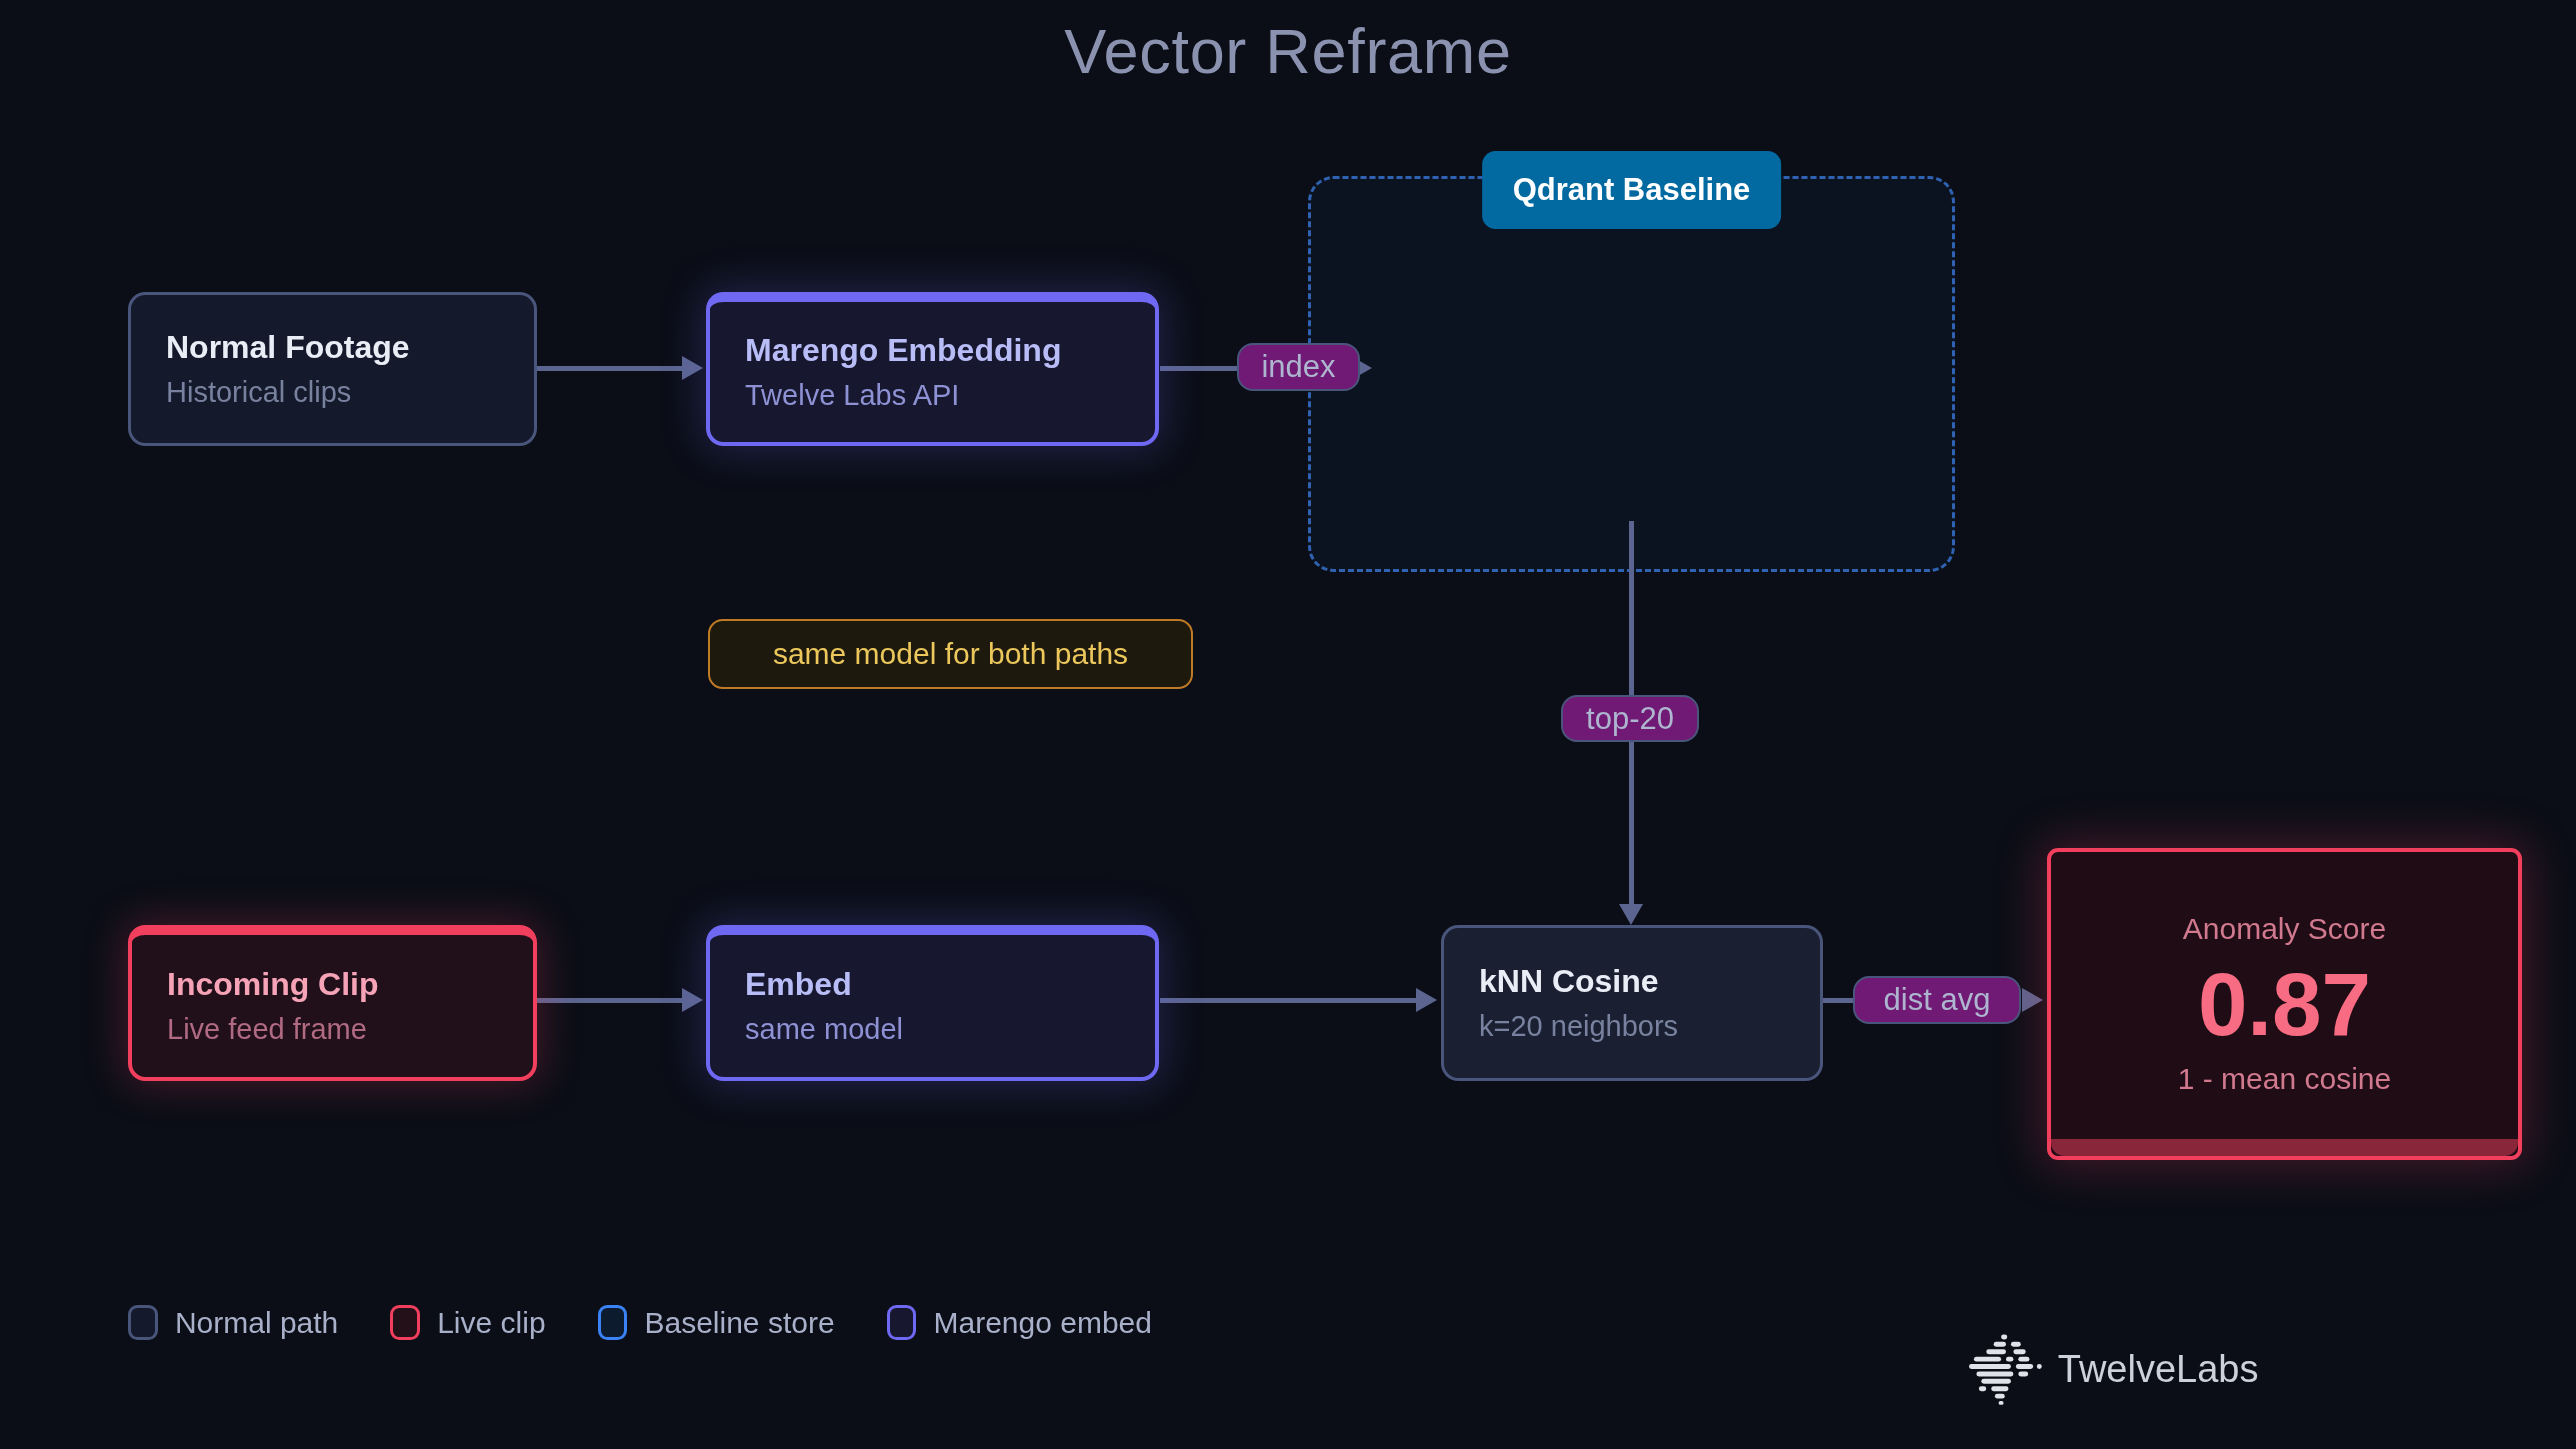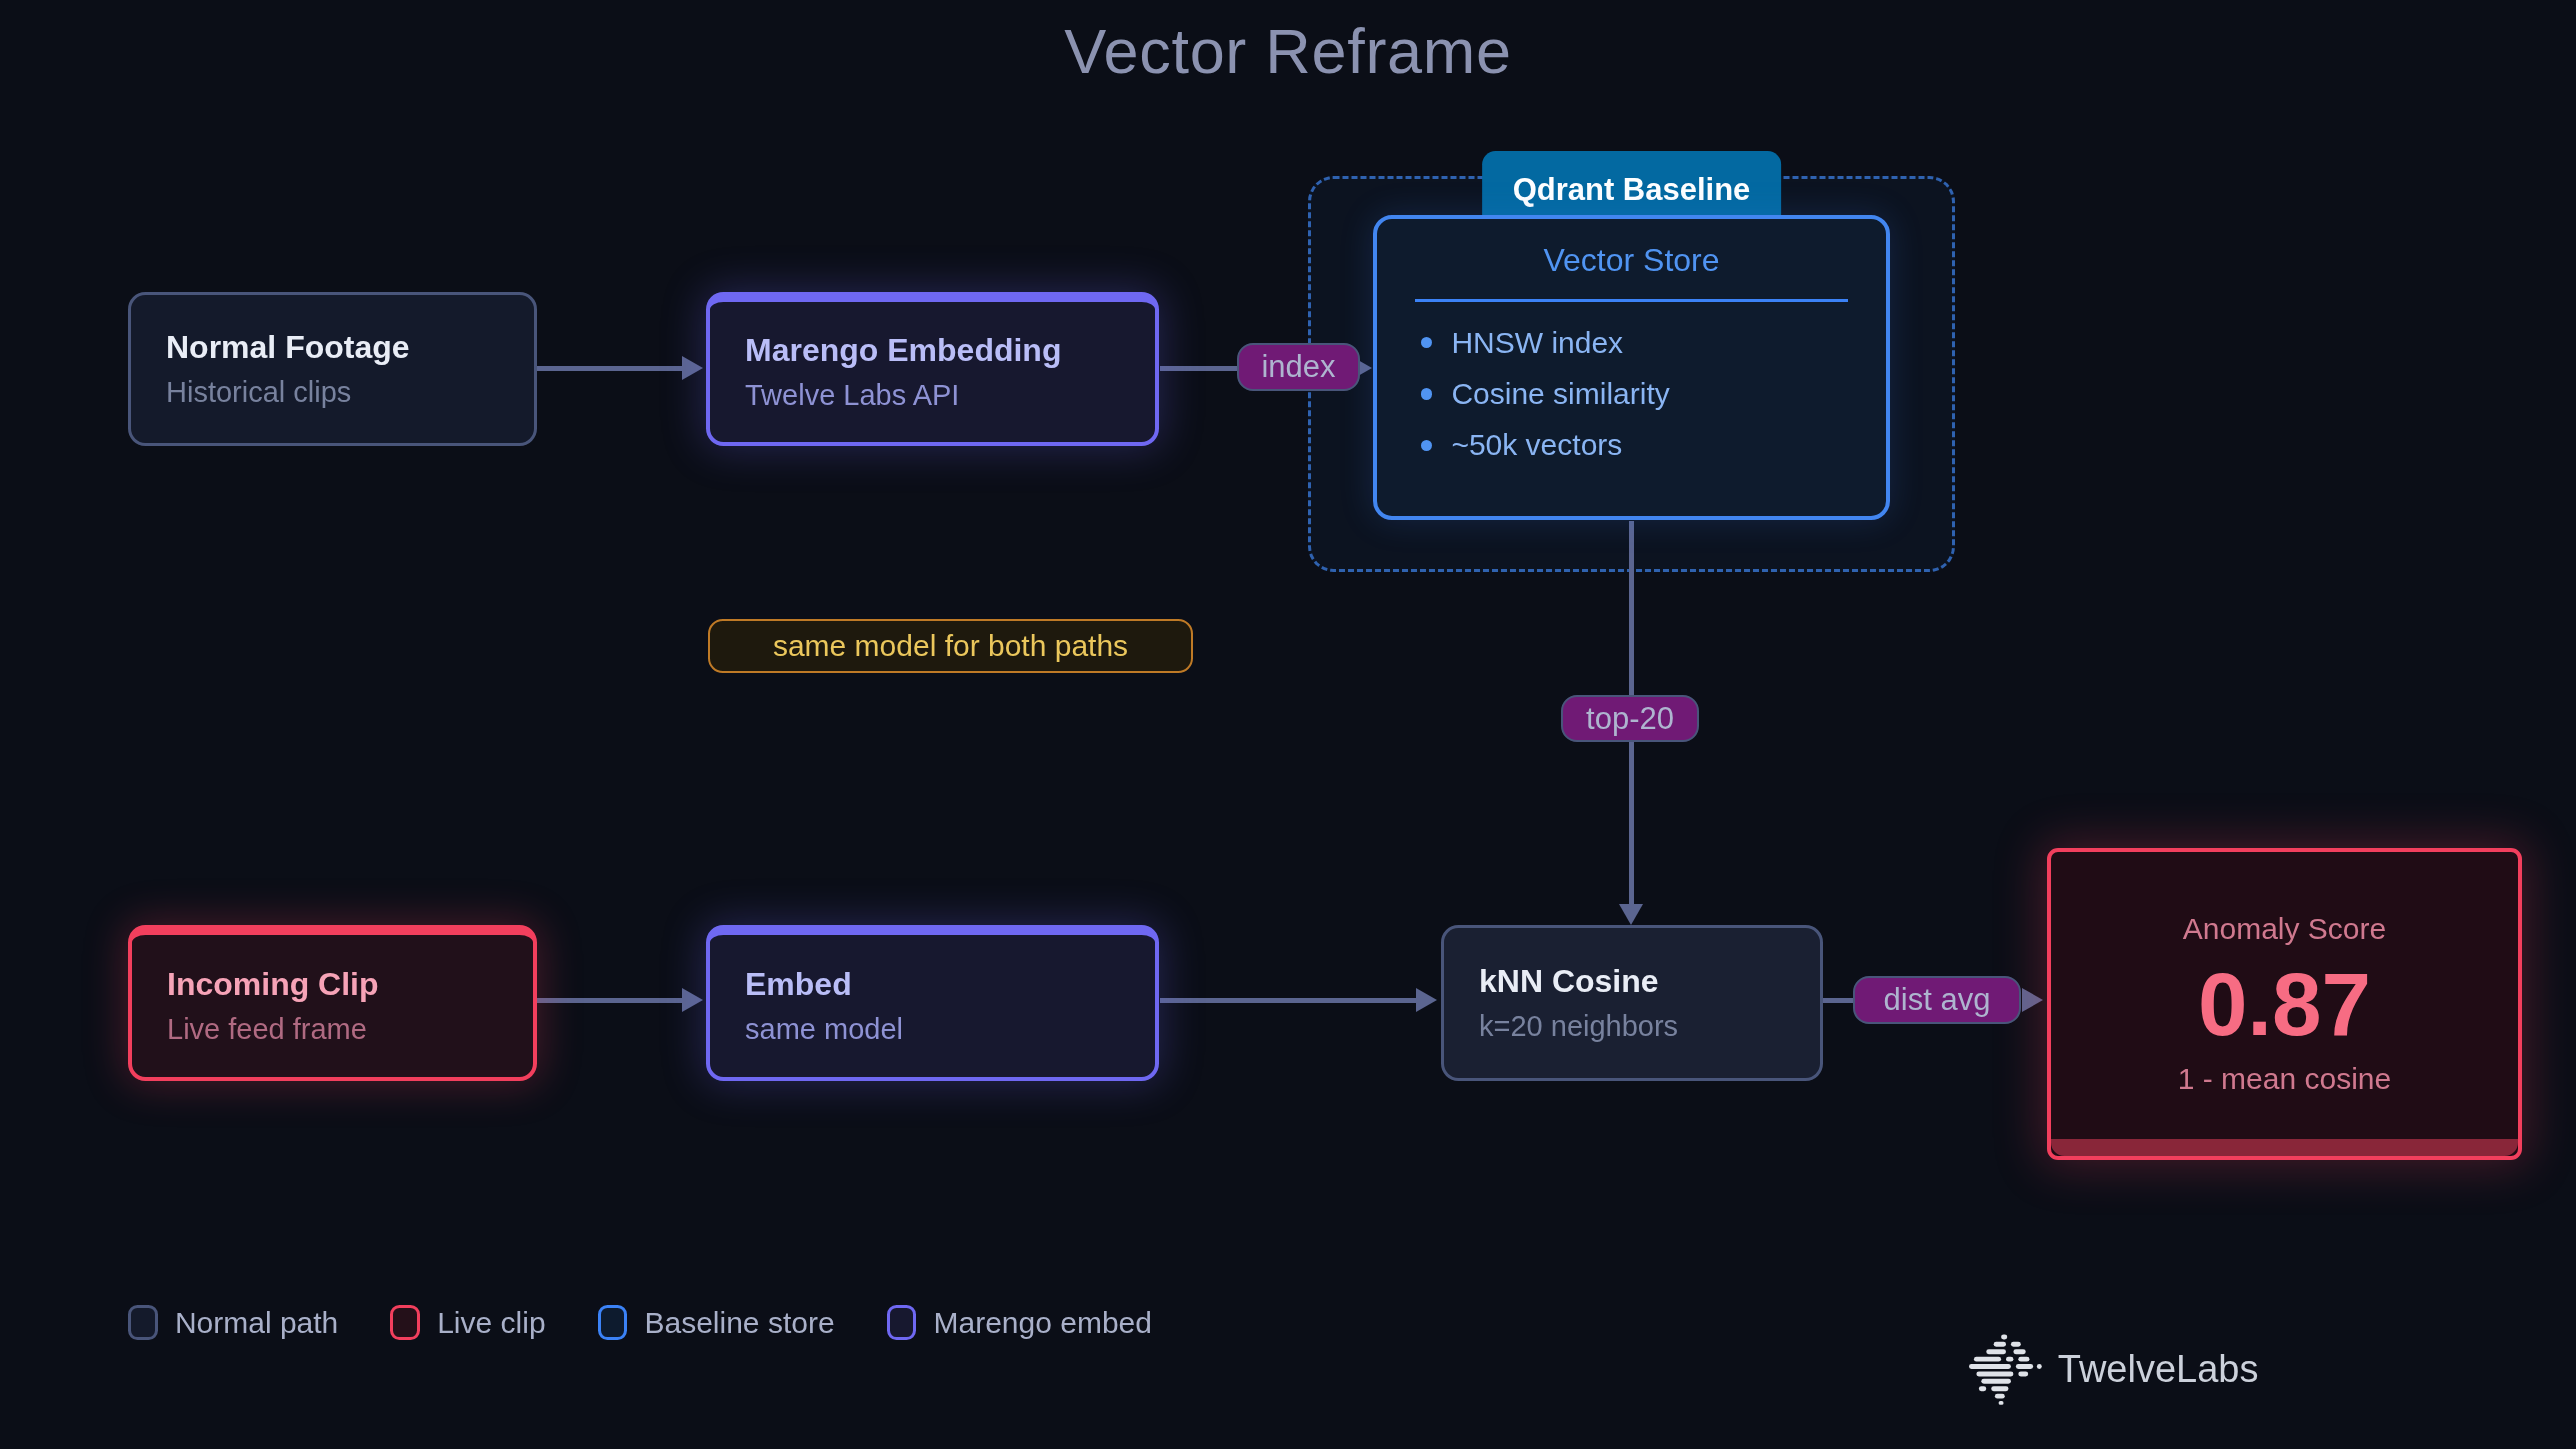--- a/index.html
+++ b/index.html
@@ -56,21 +56,21 @@
   .vdot{width:11.4px;height:11.4px;border-radius:50%;background:#5094f2;margin-right:19px;flex:none;}
   .vtxt{font-size:30px;color:#8ab5f3;}
   
   .pill{
     position:absolute;box-sizing:border-box;background:#701a75;
     border:2.7px solid #49557a;border-radius:16px;z-index:5;
     display:flex;align-items:center;justify-content:center;
     font-size:31px;color:#aeb5cf;
   }
   .note{
-    position:absolute;left:708px;top:619px;width:485px;height:54px;
+    position:absolute;left:708px;top:619px;width:485px;height:70px;
     box-sizing:border-box;background:#1e190d;border:2.7px solid #bf7a26;
     border-radius:14.8px;display:flex;align-items:center;justify-content:center;
     font-size:30px;color:#ebc75c;z-index:4;
   }
   
   .anomaly{
     position:absolute;left:2047px;top:848px;width:475px;height:312px;
     box-sizing:border-box;background:#200c15;border:4px solid #f23f5d;
     border-radius:11px;box-shadow:0 0 47px 5.4px rgba(242,63,93,.25);
     display:flex;flex-direction:column;align-items:center;justify-content:center;
@@ -124,36 +124,20 @@
   <div class="ar" style="left:682px;top:988px;"></div>
   <div class="hline" style="left:1160px;top:998px;width:258px;"></div>
   <div class="ar" style="left:1416px;top:988px;"></div>
   <div class="hline" style="left:1823px;top:998px;width:32px;"></div>
   <div class="ar" style="left:2022px;top:988px;"></div>
 
   <div class="group">
     <div class="group-badge">Qdrant Baseline</div>
   </div>
 
-  <div class="vstore">
-    <div class="vstore-title">Vector Store</div>
-    <div class="vstore-divider"></div>
-    <div class="vrow">
-      <span class="vdot"></span>
-      <span class="vtxt">HNSW index</span>
-    </div>
-    <div class="vrow">
-      <span class="vdot"></span>
-      <span class="vtxt">Cosine similarity</span>
-    </div>
-    <div class="vrow">
-      <span class="vdot"></span>
-      <span class="vtxt">~50k vectors</span>
-    </div>
-  </div>
 
   <div class="node purple-node" style="left:706px;top:292px;width:453px;height:154px;">
     <div class="t">Marengo Embedding</div>
     <div class="s">Twelve Labs API</div>
   </div>
   <div class="node slate-node" style="left:128px;top:292px;width:409px;height:154px;">
     <div class="t">Normal Footage</div>
     <div class="s">Historical clips</div>
   </div>
 

